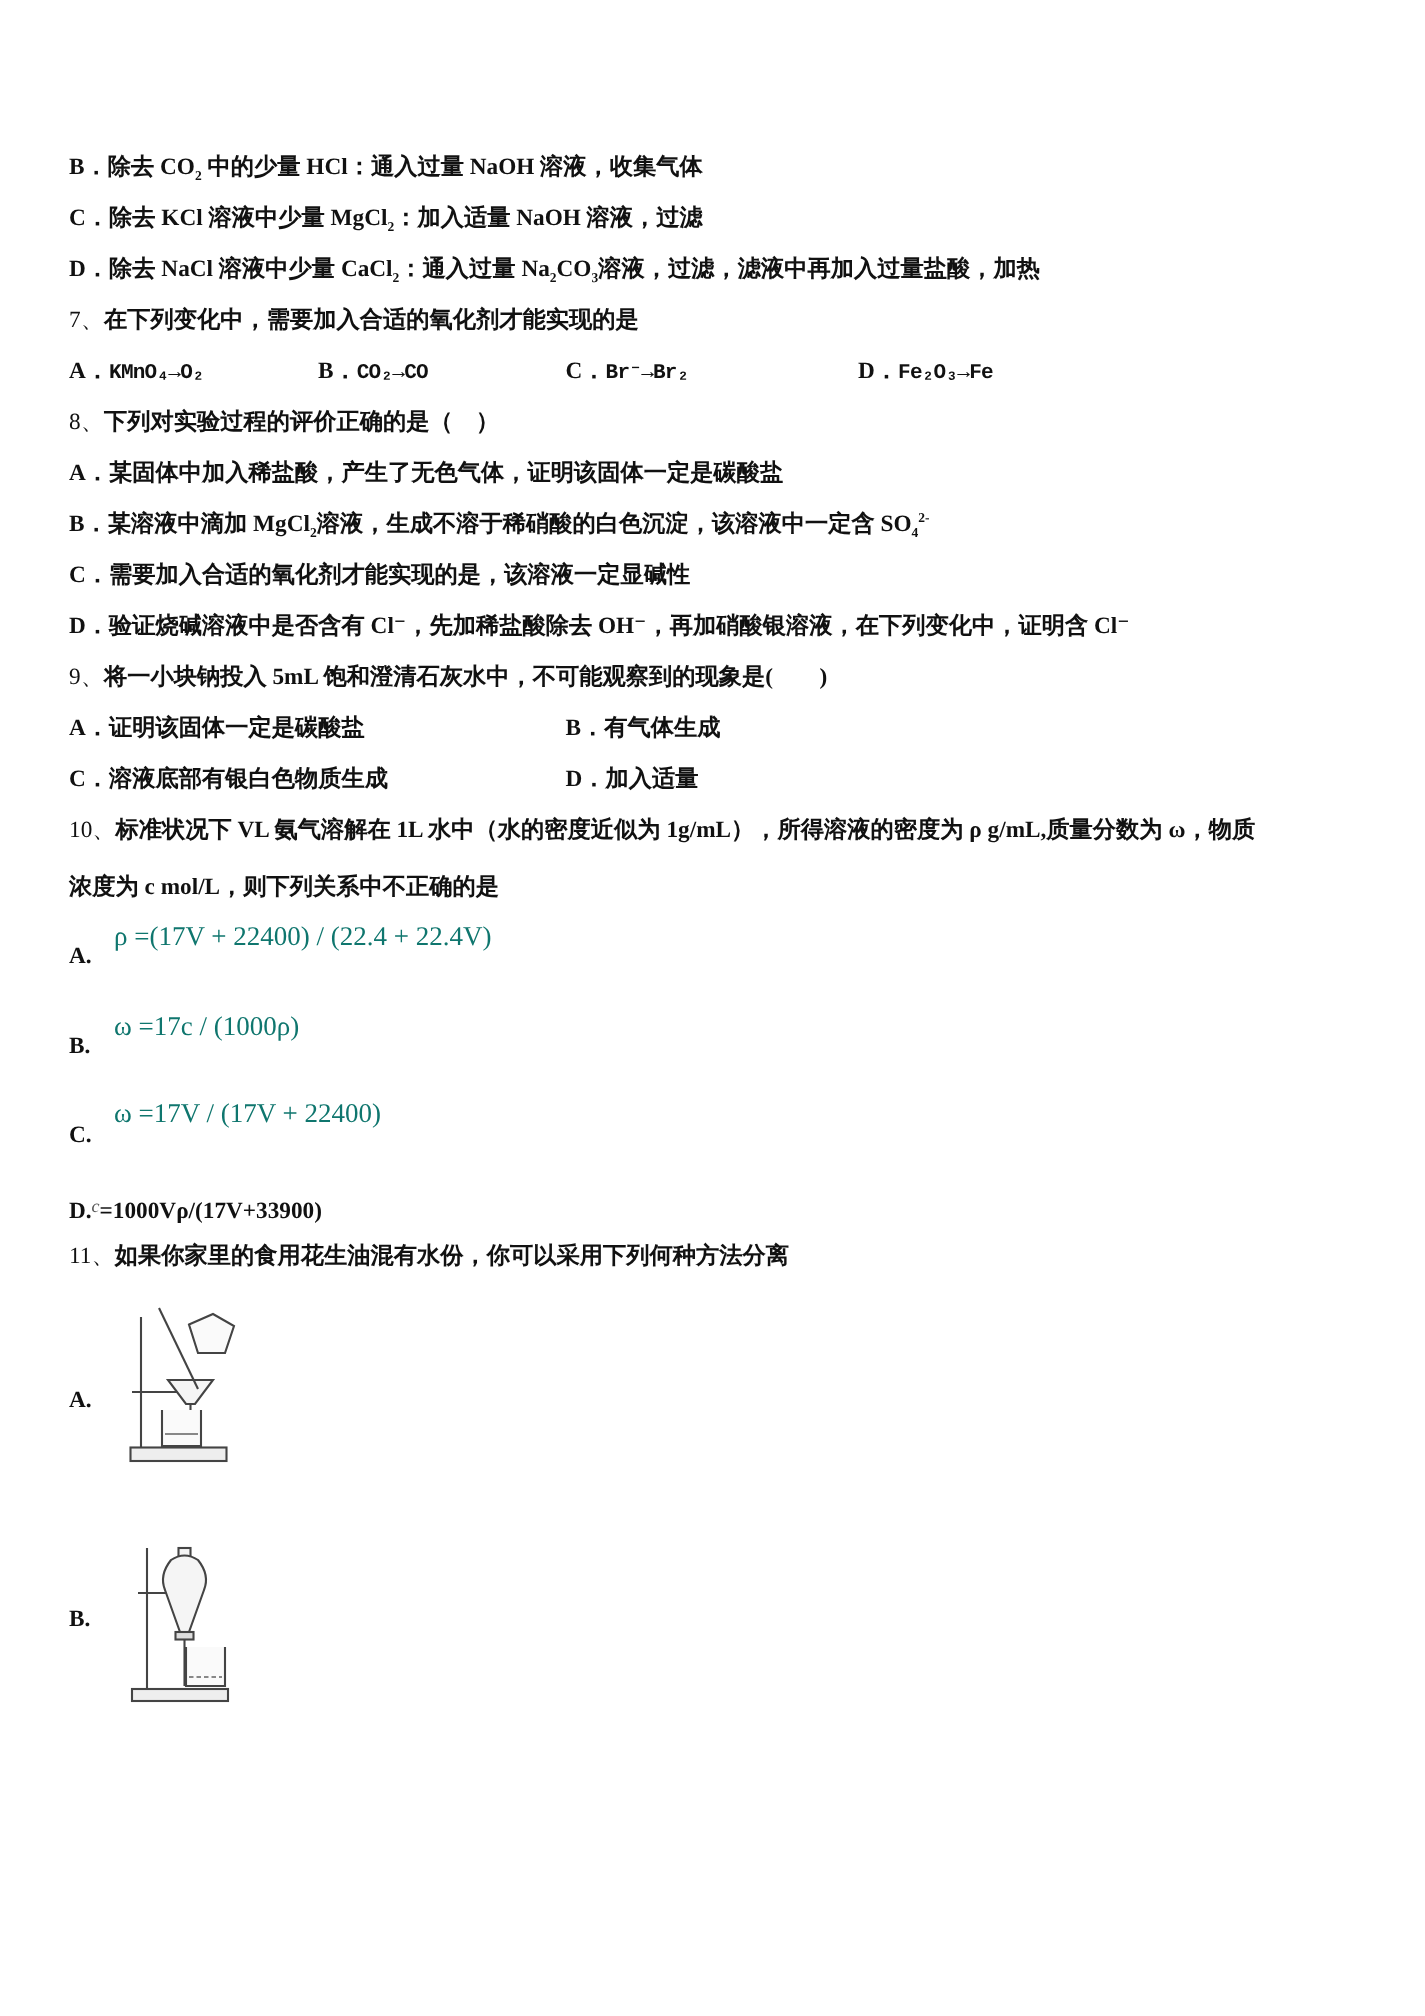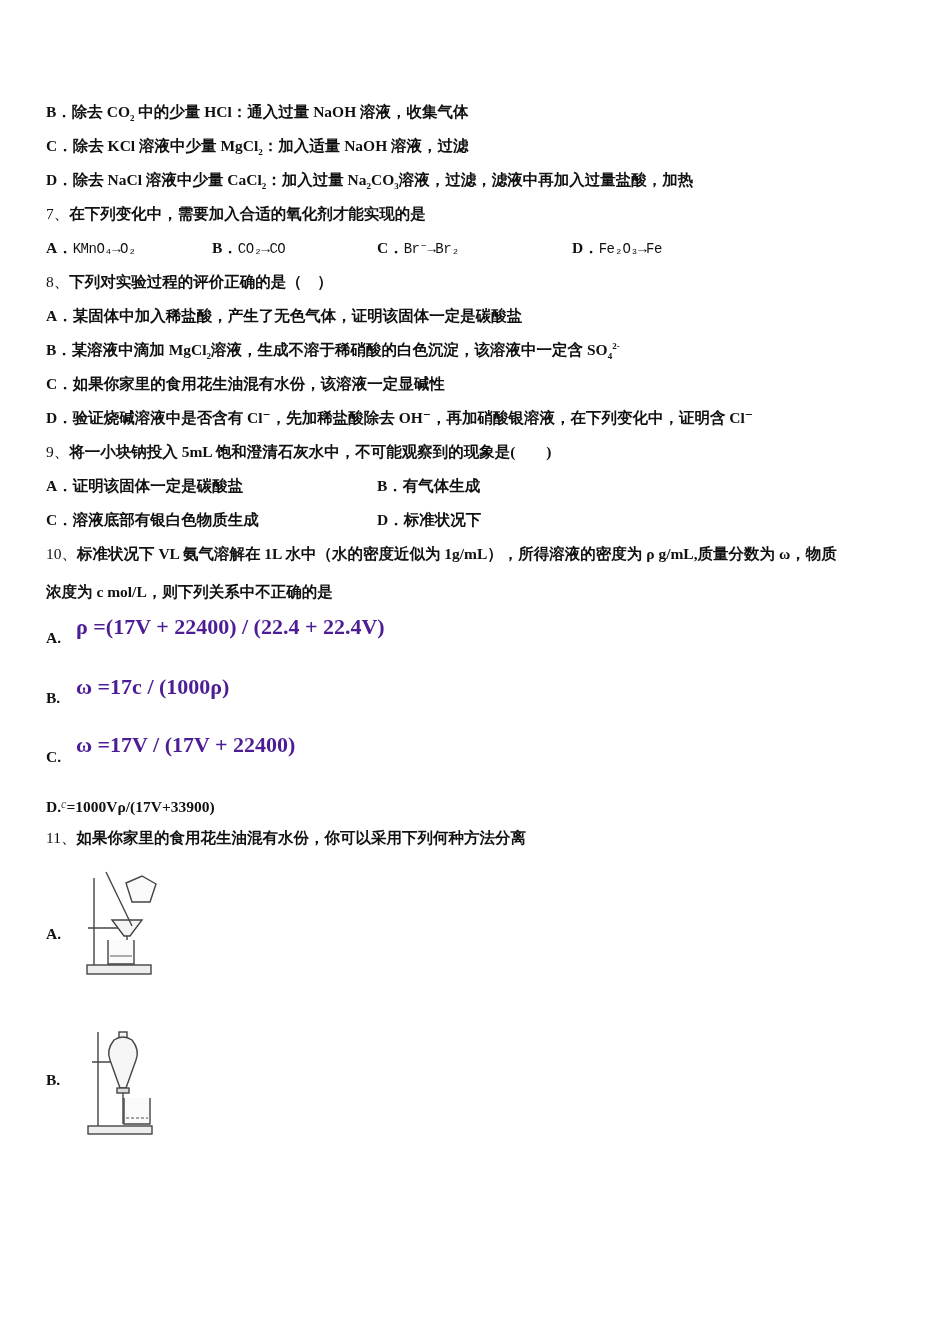--- a/index.html
+++ b/index.html
@@ -2,35 +2,35 @@
 <html><head>
 <meta charset="utf-8">
 <style>
   html, body { margin: 0; padding: 0; background: #ffffff; }
   body { width: 950px; height: 1344px; position: relative; overflow: hidden;
          font-family: "Liberation Serif", "DejaVu Serif", serif; color: #111; }
   .line { position: absolute; left: 46px; font-size: 15.5px; line-height: 20px; white-space: nowrap; font-weight: bold; }
   .qnum { font-weight: normal; }
   .col { position: absolute; white-space: nowrap; }
   sub, sup { font-size: 9px; line-height: 0; }
-  .mono { font-family: "Liberation Mono", "DejaVu Sans Mono", monospace; font-size: 14px; font-weight: normal; letter-spacing: -0.5px; }
-  .formula { font-family: "Liberation Serif", serif; font-weight: bold; font-size: 22px; color: #4c1d95; font-style: normal; }
+  .mono { font-family: "Liberation Mono", "DejaVu Sans Mono", monospace; font-size: 14px; font-weight: bold; letter-spacing: -0.5px; }
+  .formula { font-family: "Liberation Serif", serif; font-weight: normal; font-size: 18px; color: #0f766e; font-style: normal; }
   .img-box { position: absolute; }
 </style>
 </head>
 <body>
 
 <div class="line" style="top:102px">
   <span>B．</span><span>除去 CO</span><sub>2</sub><span> 中的少量 HCl：通入过量 NaOH 溶液，收集气体</span>
 </div>
 <div class="line" style="top:136px">
   <span>C．</span><span>除去 KCl 溶液中少量 MgCl</span><sub>2</sub><span>：加入适量 NaOH 溶液，过滤</span>
 </div>
 <div class="line" style="top:170px">
-  <span>D．</span><span>除去 NaCl 溶液中少量 CaCl</span><sub>2</sub><span>：加入过量 Na</span><sub>2</sub><span>CO</span><sub>3</sub><span>溶液，过滤，滤液中再加入过量盐酸，加热</span>
+  <span>D．</span><span>除去 NaCl 溶液中少量 CaCl</span><sub>2</sub><span>：通入过量 Na</span><sub>2</sub><span>CO</span><sub>3</sub><span>溶液，过滤，滤液中再加入过量盐酸，加热</span>
 </div>
 
 <div class="line" style="top:204px">
   <span class="qnum">7、</span><span>在下列变化中，需要加入合适的氧化剂才能实现的是</span>
 </div>
 <div class="line" style="top:238px; left:0; width:950px">
   <span class="col" style="left:46px"><span>A．</span><span class="mono">KMnO₄→O₂</span></span>
   <span class="col" style="left:212px"><span>B．</span><span class="mono">CO₂→CO</span></span>
   <span class="col" style="left:377px"><span>C．</span><span class="mono">Br⁻→Br₂</span></span>
   <span class="col" style="left:572px"><span>D．</span><span class="mono">Fe₂O₃→Fe</span></span>
@@ -39,36 +39,36 @@
 <div class="line" style="top:272px">
   <span class="qnum">8、</span><span>下列对实验过程的评价正确的是（　）</span>
 </div>
 <div class="line" style="top:306px">
   <span>A．</span><span>某固体中加入稀盐酸，产生了无色气体，证明该固体一定是碳酸盐</span>
 </div>
 <div class="line" style="top:340px">
   <span>B．</span><span>某溶液中滴加 MgCl</span><sub>2</sub><span>溶液，生成不溶于稀硝酸的白色沉淀，该溶液中一定含 SO</span><sub>4</sub><sup>2-</sup>
 </div>
 <div class="line" style="top:374px">
-  <span>C．</span><span>如果你家里的食用花生油混有水份，该溶液一定显碱性</span>
+  <span>C．</span><span>需要加入合适的氧化剂才能实现的是，该溶液一定显碱性</span>
 </div>
 <div class="line" style="top:408px">
   <span>D．</span><span>验证烧碱溶液中是否含有 Cl⁻，先加稀盐酸除去 OH⁻，再加硝酸银溶液，在下列变化中，证明含 Cl⁻</span>
 </div>
 
 <div class="line" style="top:442px">
   <span class="qnum">9、</span><span>将一小块钠投入 5mL 饱和澄清石灰水中，不可能观察到的现象是(　　)</span>
 </div>
 <div class="line" style="top:476px; left:0; width:950px">
   <span class="col" style="left:46px"><span>A．</span><span>证明该固体一定是碳酸盐</span></span>
   <span class="col" style="left:377px"><span>B．</span><span>有气体生成</span></span>
 </div>
 <div class="line" style="top:510px; left:0; width:950px">
   <span class="col" style="left:46px"><span>C．</span><span>溶液底部有银白色物质生成</span></span>
-  <span class="col" style="left:377px"><span>D．</span><span>标准状况下</span></span>
+  <span class="col" style="left:377px"><span>D．</span><span>加入适量</span></span>
 </div>
 
 <div class="line" style="top:544px">
   <span class="qnum">10、</span><span>标准状况下 VL 氨气溶解在 1L 水中（水的密度近似为 1g/mL），所得溶液的密度为 ρ g/mL,质量分数为 ω，物质</span>
 </div>
 <div class="line" style="top:582px">
   <span>浓度为 c mol/L，则下列关系中不正确的是</span>
 </div>
 
 <div class="line" style="top:628px">

